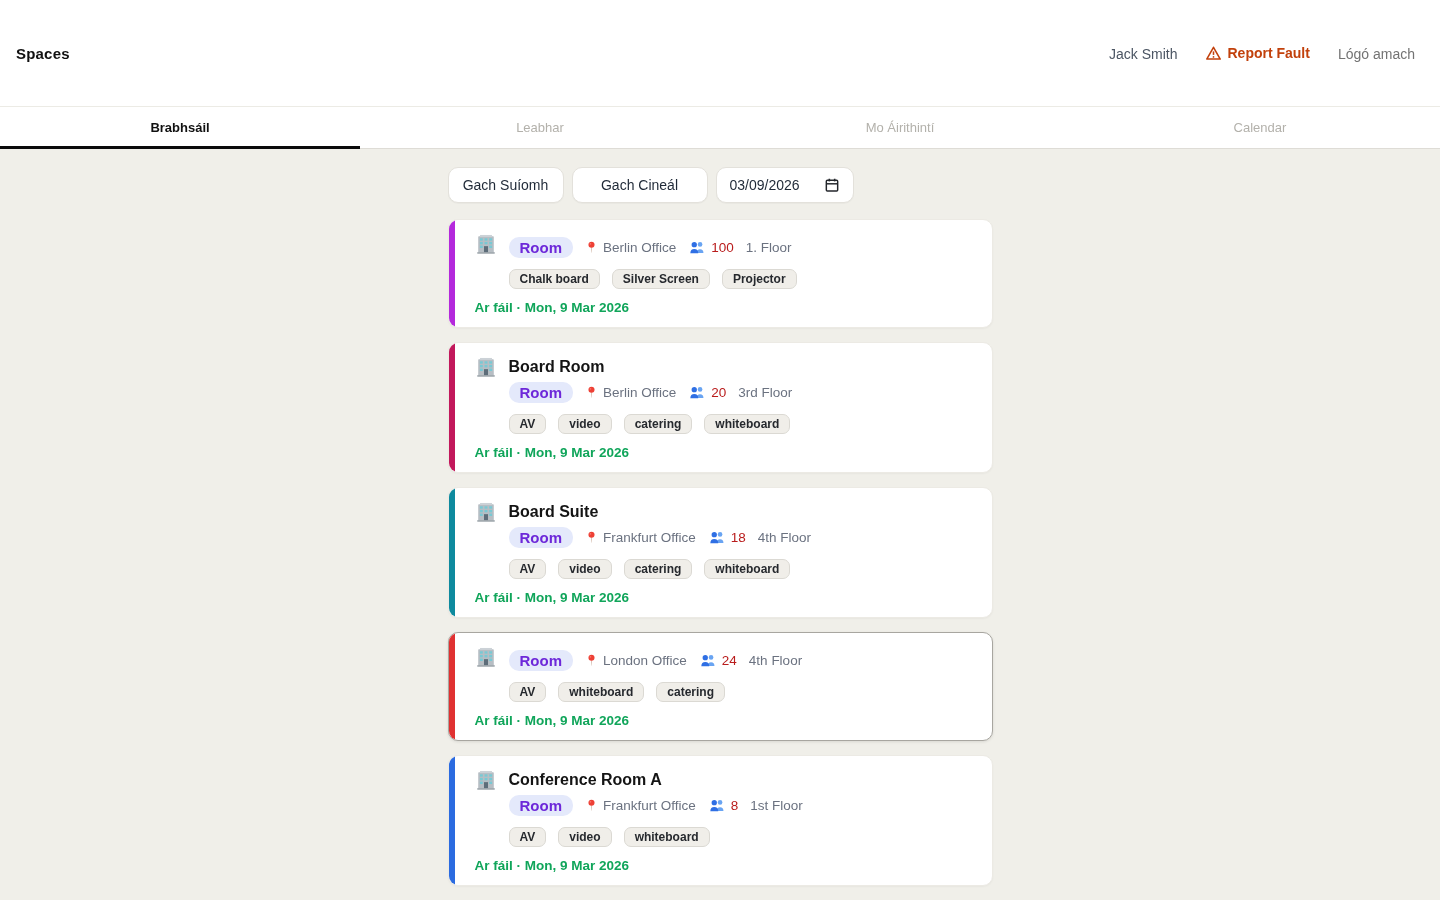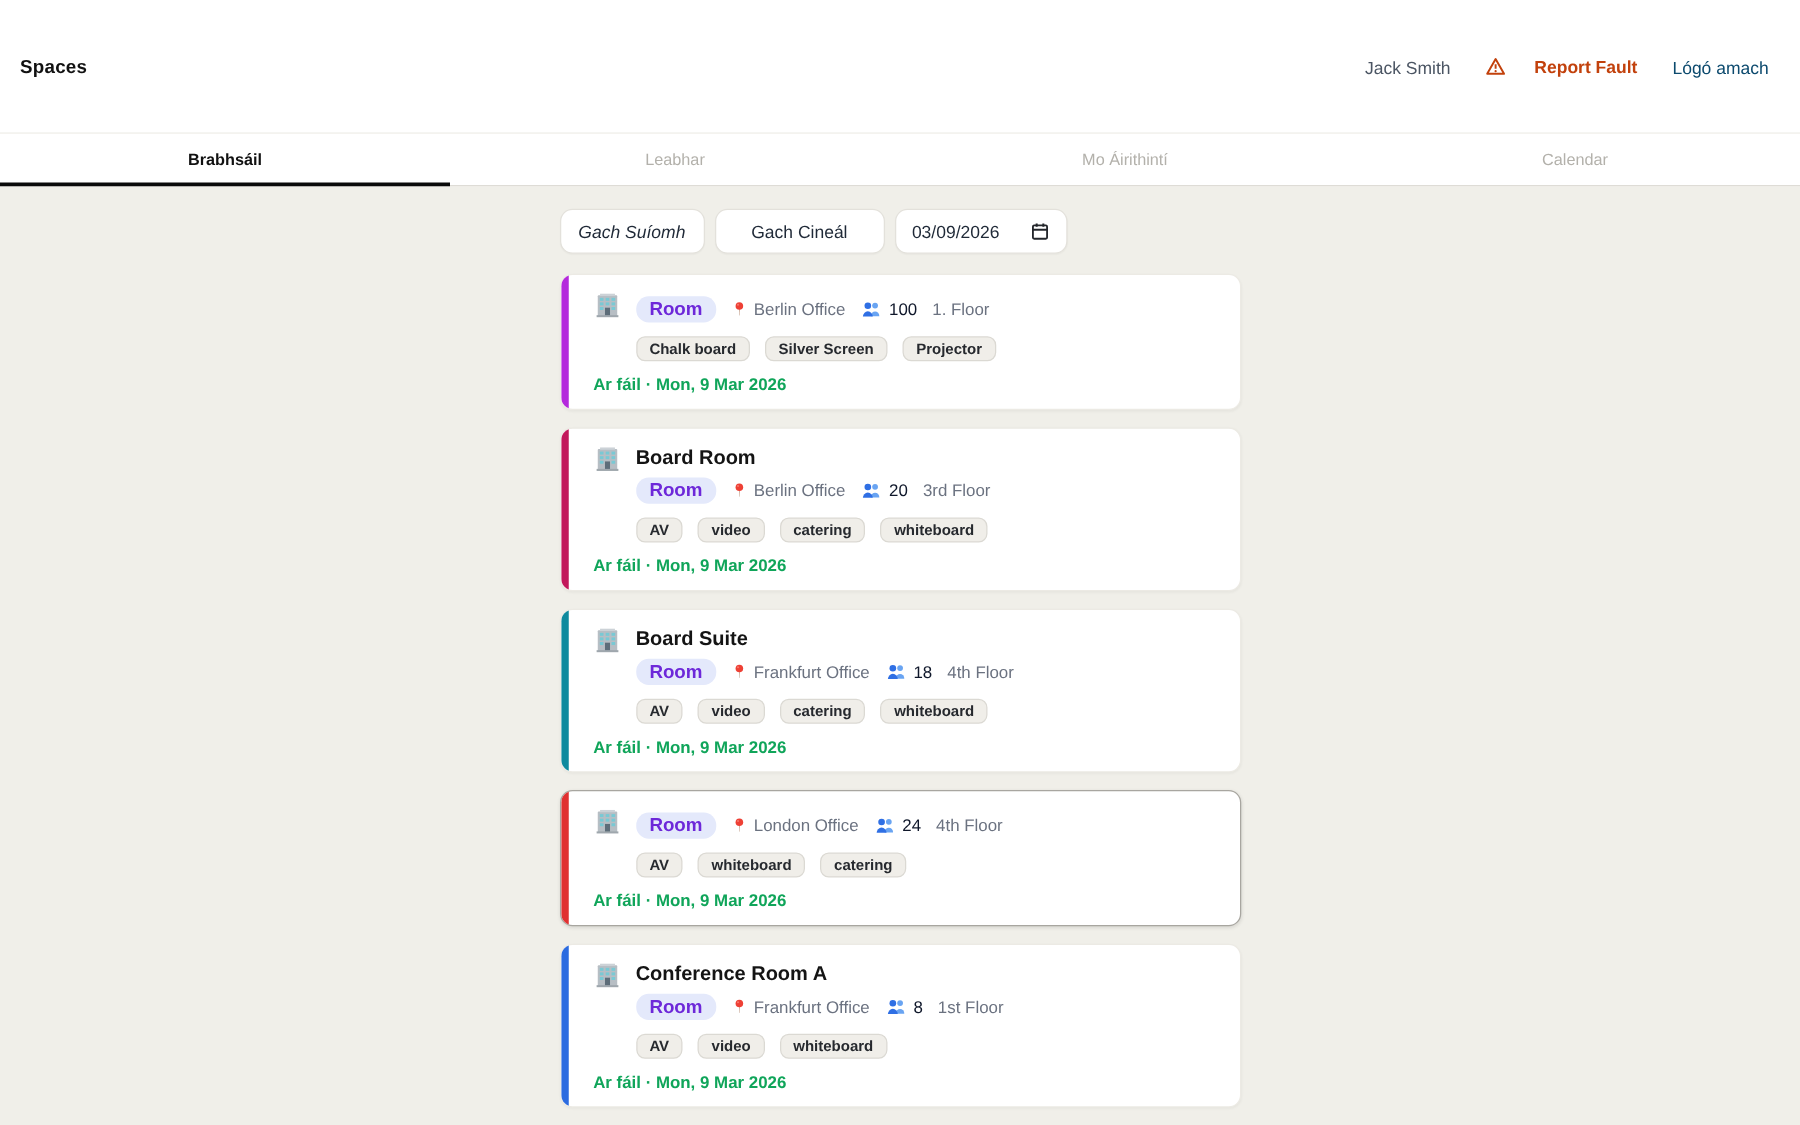--- a/index.html
+++ b/index.html
@@ -5,52 +5,52 @@
   * { margin:0; padding:0; box-sizing:border-box; }
   html,body { width:1440px; height:900px; overflow:hidden; }
   body { font-family:"Liberation Sans","DejaVu Sans",sans-serif; background:#f0efe9; color:#1f2430; }
 
   
   .header { height:107px; background:#fff; display:flex; align-items:center;
             justify-content:space-between; padding:0 25px 0 16px; border-bottom:1px solid #ecebe5; }
   .brand { font-size:15px; font-weight:700; color:#111; letter-spacing:.2px; }
   .header-right { display:flex; align-items:flex-end; gap:28px; font-size:14px; }
   .user-name { color:#4b5563; font-weight:500; }
-  .report-fault { display:flex; align-items:center; gap:22px; color:#c2410c; font-weight:700; cursor:pointer; }
-  .logout { color:#0c4a6e; font-weight:500; cursor:pointer; }
+  .report-fault { display:flex; align-items:center; gap:5px; color:#c2410c; font-weight:700; cursor:pointer; }
+  .logout { color:#737373; font-weight:500; cursor:pointer; }
 
   
   .tabbar { height:42px; background:#fff; display:flex; border-bottom:1px solid #dedcd6; }
   .tab { width:25%; display:flex; align-items:center; justify-content:center;
          font-size:13px; color:#b3b1ab; font-weight:500; cursor:pointer; position:relative; }
   .tab.active { color:#111; font-weight:700; }
   .tab.active::after { content:""; position:absolute; left:0; right:0; bottom:-1px; height:3px; background:#0a0a0a; }
 
   
   .content { width:545px; margin:0 auto; }
   .filters { display:flex; gap:8px; margin:18px 0 16px 0; }
   .filter-box { height:36px; background:#fff; border:1px solid #e3e1db; border-radius:10px;
                 display:flex; align-items:center; justify-content:center; font-size:14px;
                 color:#1f2937; font-weight:500; cursor:pointer; box-shadow:0 1px 1px rgba(0,0,0,.03); }
-  .w-loc { width:116px;font-style:italic; } .w-type { width:136px; }
+  .w-loc { width:116px; } .w-type { width:136px; }
   .date-box { width:138px; justify-content:space-between; padding:0 13px; }
 
   
   .card { position:relative; background:#fff; border:1px solid #eceae4; border-radius:10px;
           margin-bottom:14px; padding:13px 20px 12px 26px; cursor:pointer;
           box-shadow:0 1px 2px rgba(0,0,0,.04); overflow:hidden; }
   .card.hovered { border-color:#a8a6a0; box-shadow:0 1px 3px rgba(0,0,0,.10); }
   .accent { position:absolute; left:0; top:0; bottom:0; width:6px; }
   .card-main { display:flex; gap:12px; }
   .room-title { font-size:16px; font-weight:700; color:#141414; line-height:22px; }
   .meta-row { display:flex; align-items:center; gap:12px; margin-top:4px; }
   .badge { background:#e4e9fb; color:#6d28d9; font-size:15px; font-weight:600;
            padding:2px 11px; border-radius:10px; }
   .meta-item { display:flex; align-items:center; gap:5px; font-size:13.5px; color:#6b7280; }
-  .capacity-num { color:#0f172a; }
+  .capacity-num { color:#b91c1c; }
   .tags-row { display:flex; gap:12px; margin:11px 0 0 34px; }
   .tag { background:#f0eee9; border:1px solid #dbd9d3; border-radius:7px; padding:2px 10px;
          font-size:12px; font-weight:600; color:#26292e; }
   .avail { margin-top:11px; font-size:13.5px; font-weight:700; color:#10a55a; }
   .icon { flex:0 0 auto; display:inline-flex; }
 </style>
 </head>
 <body>
 
 <svg width="0" height="0" style="position:absolute">

